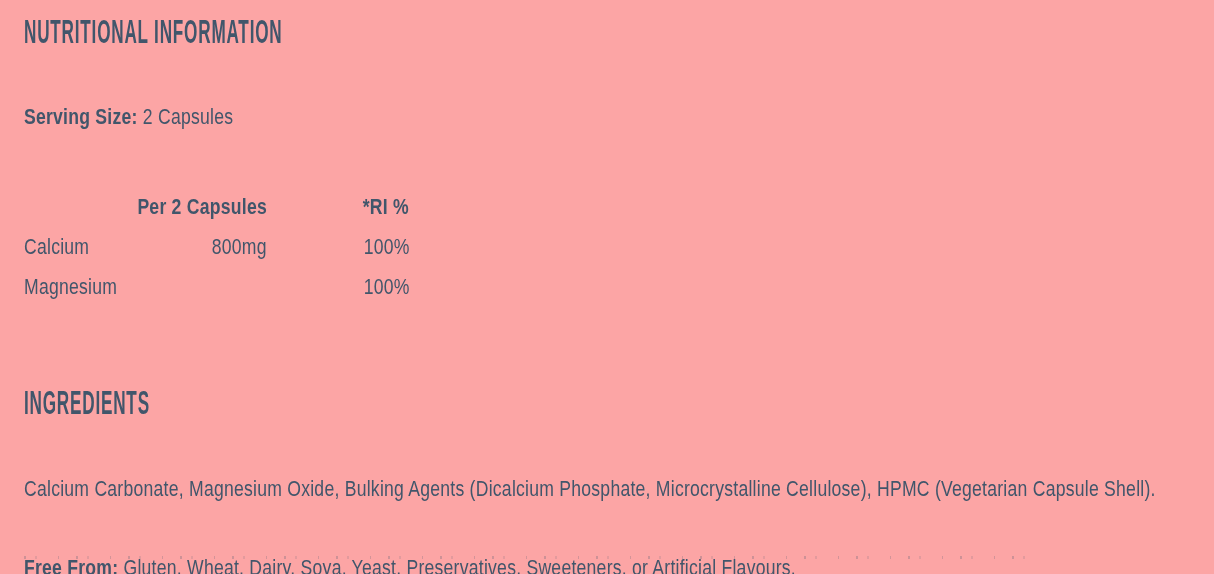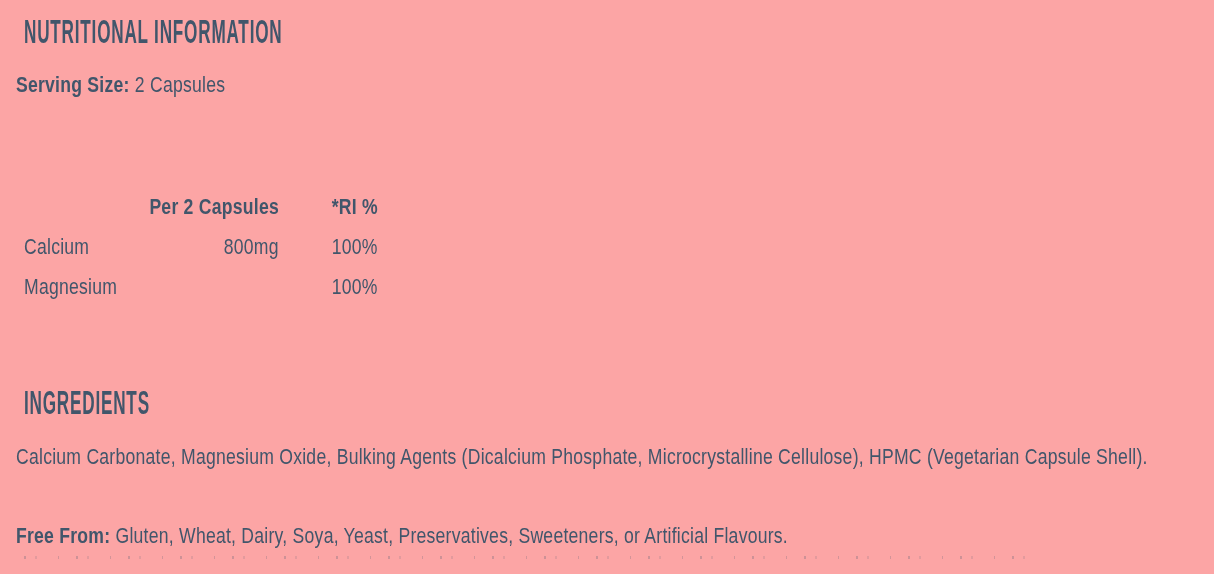--- a/index.html
+++ b/index.html
@@ -18,46 +18,47 @@
     transform:scaleX(var(--sx,0.80));
     transform-origin:0 50%;
     white-space:nowrap;
     letter-spacing:0.3px;
   }
   .cx-r{transform-origin:100% 50%;}
   .cx-c{transform-origin:50% 50%;}
   .b{font-weight:700;}
   .line{
     position:absolute;
-    left:16px;
+    left:24px;
     font-size:22px;
     line-height:26px;
     white-space:nowrap;
+    margin-top:32px;
   }
   .heading{
     position:absolute;
     left:24px;
     margin:0;
     font-size:33px;
     line-height:36px;
     font-weight:700;
   }
   .heading .cx{--sx:0.52; letter-spacing:1.5px;}
   .trow{
     position:absolute;
     left:24px;
     width:520px;
     height:28px;
     font-size:22px;
     line-height:26px;
   }
   .cell{position:absolute; top:0;}
   .cell-name{left:0;}
-  .cell-amount{left:16px; width:239px; text-align:right;}
-  .cell-ri{left:265px; width:132px; text-align:center;}
+  .cell-amount{left:4px; width:239px; text-align:right;}
+  .cell-ri{left:259px; width:132px; text-align:right;}
   .cutoff{
     position:absolute;
     left:24px;
     top:556px;
     width:1005px;
     height:3px;
     opacity:0.55;
     background:repeating-linear-gradient(90deg,
       rgba(65,86,107,0.45) 0 2px, rgba(65,86,107,0) 2px 11px,
       rgba(65,86,107,0.25) 11px 13px, rgba(65,86,107,0) 13px 34px,

